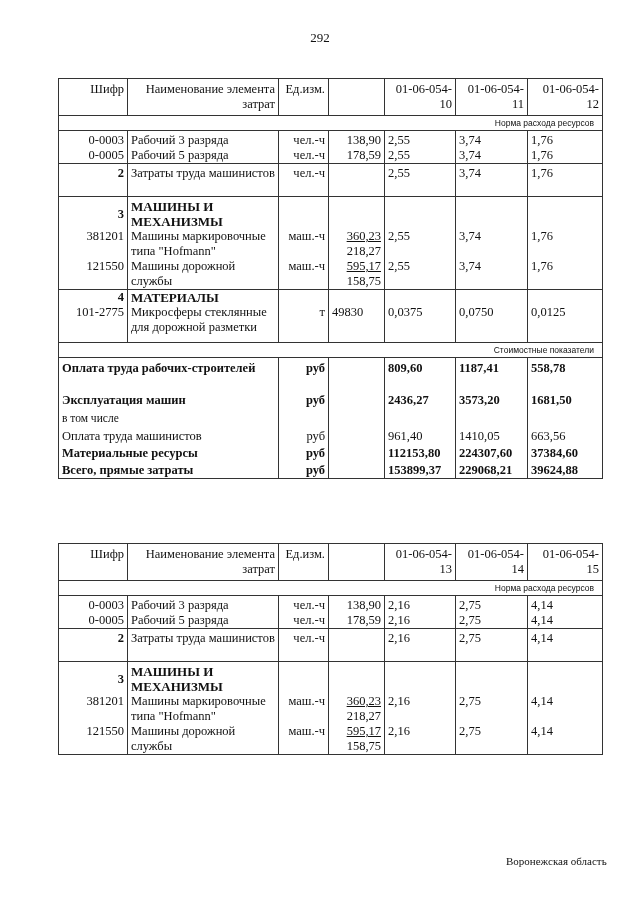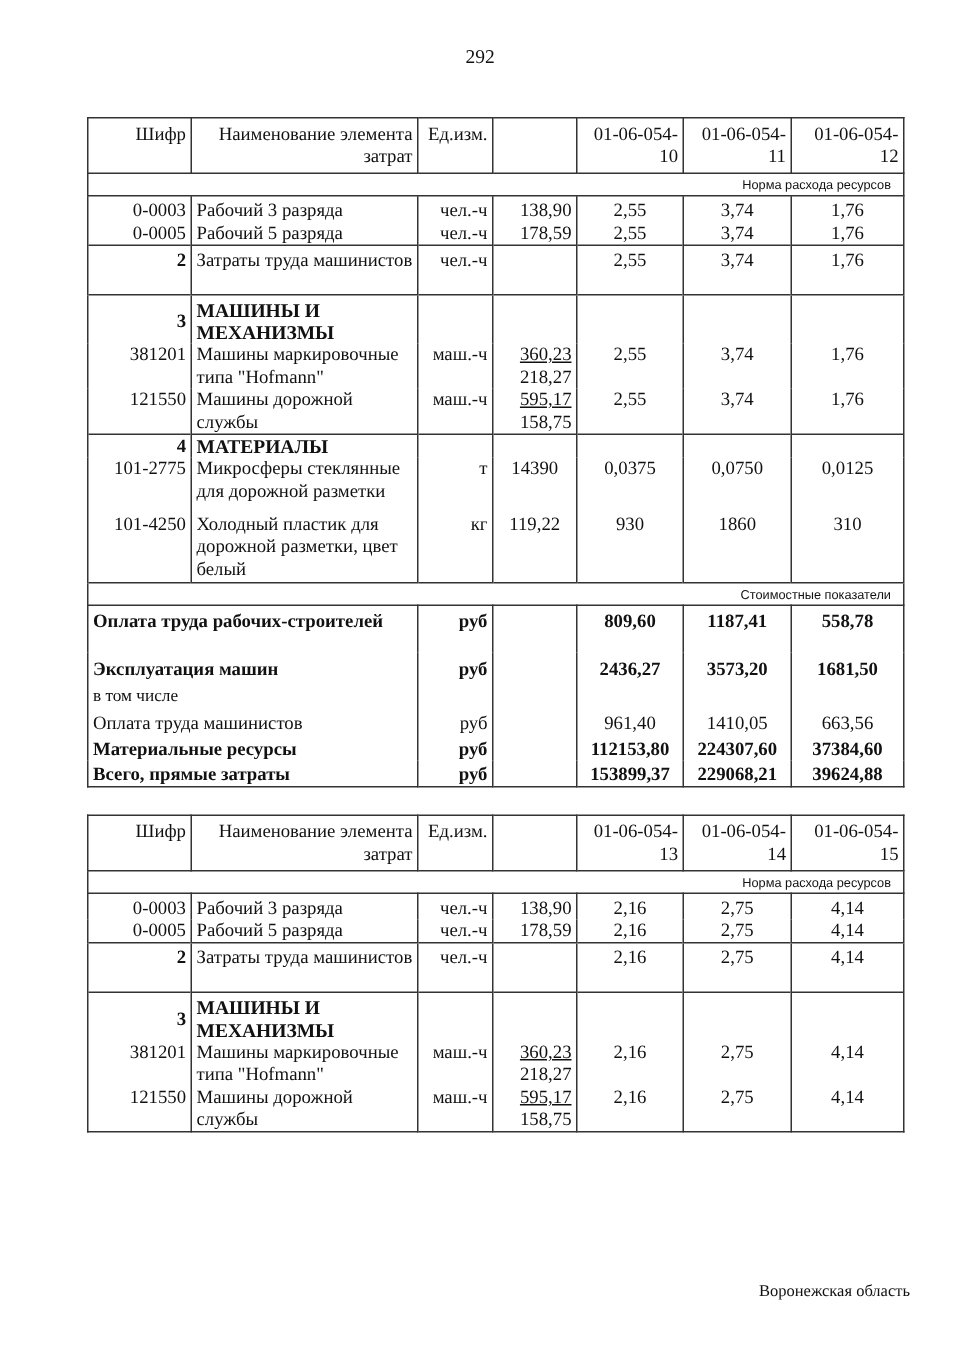--- a/index.html
+++ b/index.html
@@ -8,21 +8,21 @@
   .footer { position:absolute; top:855px; left:506px; font-size:11px; }
   table { position:absolute; left:58px; width:544px; border-collapse:collapse; table-layout:fixed; }
   td { border-left:1px solid #333; border-right:1px solid #333; padding:0 3px; vertical-align:top; line-height:15px; }
   .t1 { top:78px; }
   .t2 { top:543px; }
   tr.hdr td { border-top:1px solid #333; border-bottom:1px solid #333; text-align:right; padding-top:3px; height:33px; }
   tr.sec td { border-top:1px solid #333; border-bottom:1px solid #333; text-align:right; font-family:"Liberation Sans", sans-serif; font-size:8.5px; height:14px; line-height:14px; padding-right:8px; }
   tr.grp-top td { border-top:1px solid #333; }
   tr.last td { border-bottom:1px solid #333; }
   .c { text-align:right; }
-  .r { text-align:center; }
+  .r { text-align:left; }
   .b { font-weight:bold; }
   .u { text-decoration:underline; }
   .cat { font-weight:bold; font-size:13px; line-height:15px; }
   .indent { }
   .small { font-size:11.5px; }
 </style>
 </head>
 <body>
 
 <div class="page-num">292</div>
@@ -110,33 +110,24 @@
     <td></td>
         <td></td>
         <td></td>
         <td></td>
         <td></td>
   </tr>
   <tr>
     <td class="c">101-2775</td>
     <td style="height:37px">Микросферы стеклянные для дорожной разметки</td>
     <td class="c">т</td>
-    <td class="r">14390</td>
+    <td class="r">49830</td>
     <td class="r">0,0375</td>
     <td class="r">0,0750</td>
     <td class="r">0,0125</td>
-  </tr>
-  <tr>
-    <td class="c">101-4250</td>
-    <td style="height:46px">Холодный пластик для дорожной разметки, цвет белый</td>
-    <td class="c">кг</td>
-    <td class="r">119,22</td>
-    <td class="r">930</td>
-    <td class="r">1860</td>
-    <td class="r">310</td>
   </tr>
   <tr class="sec">
         <td colspan="7">Стоимостные показатели</td>
       </tr>
   <tr>
     <td colspan="2" class="b indent" style="padding-top:3px;height:28px;border-right:none">Оплата труда рабочих-строителей</td>
     <td class="c b" style="padding-top:3px">руб</td>
     <td></td>
     <td class="r b" style="padding-top:3px">809,60</td>
     <td class="r b" style="padding-top:3px">1187,41</td>

